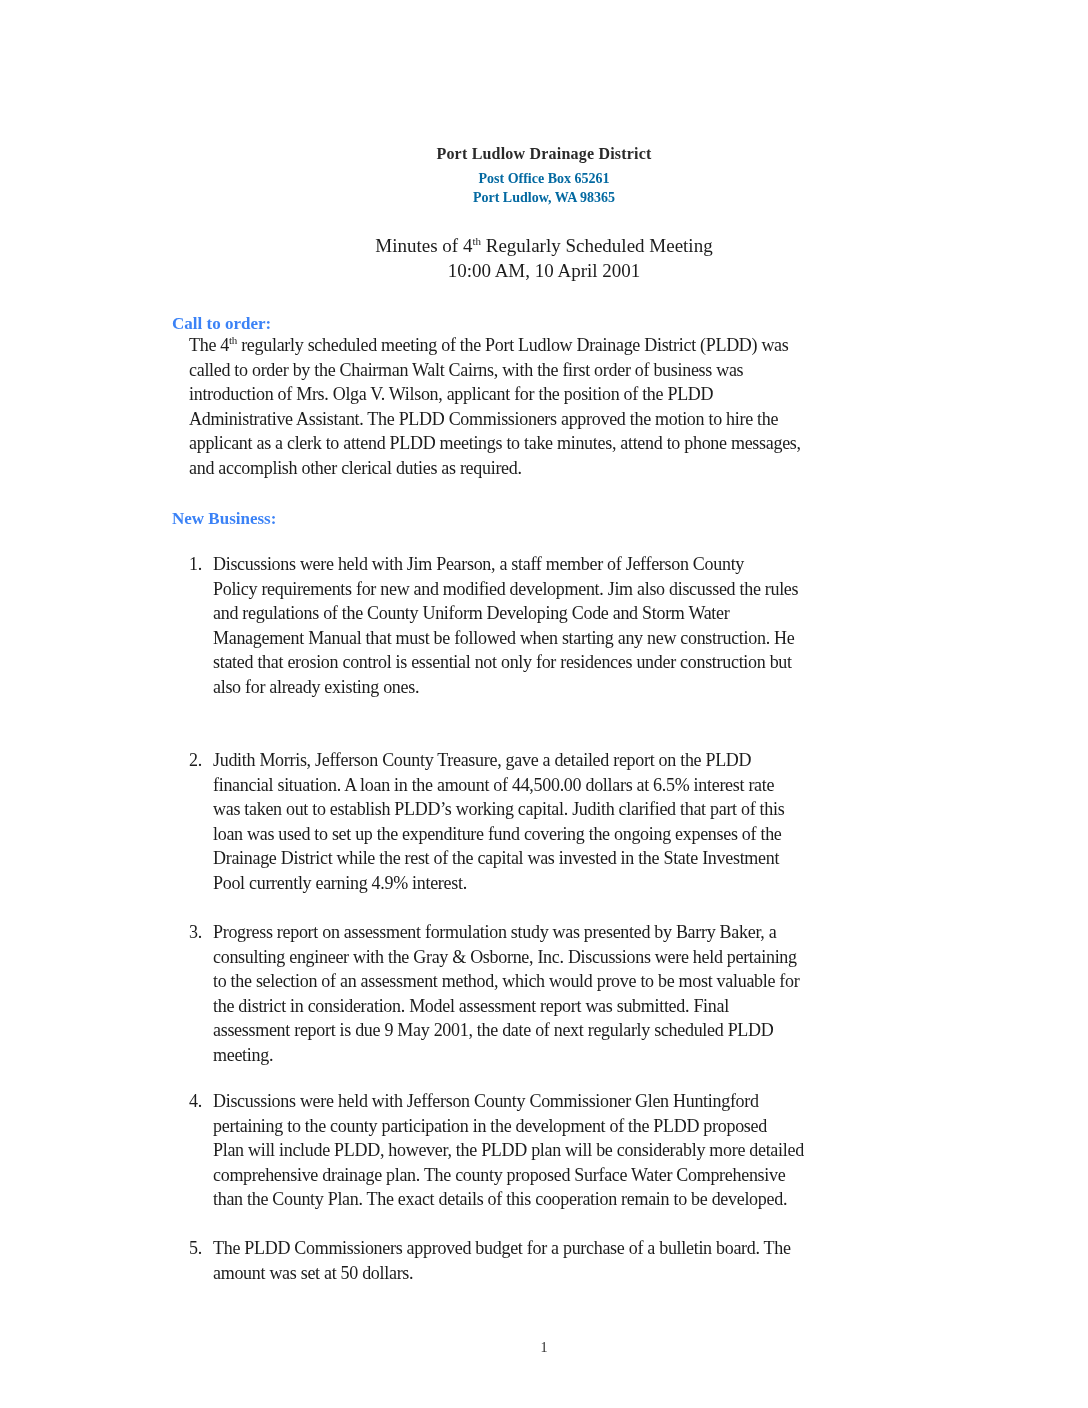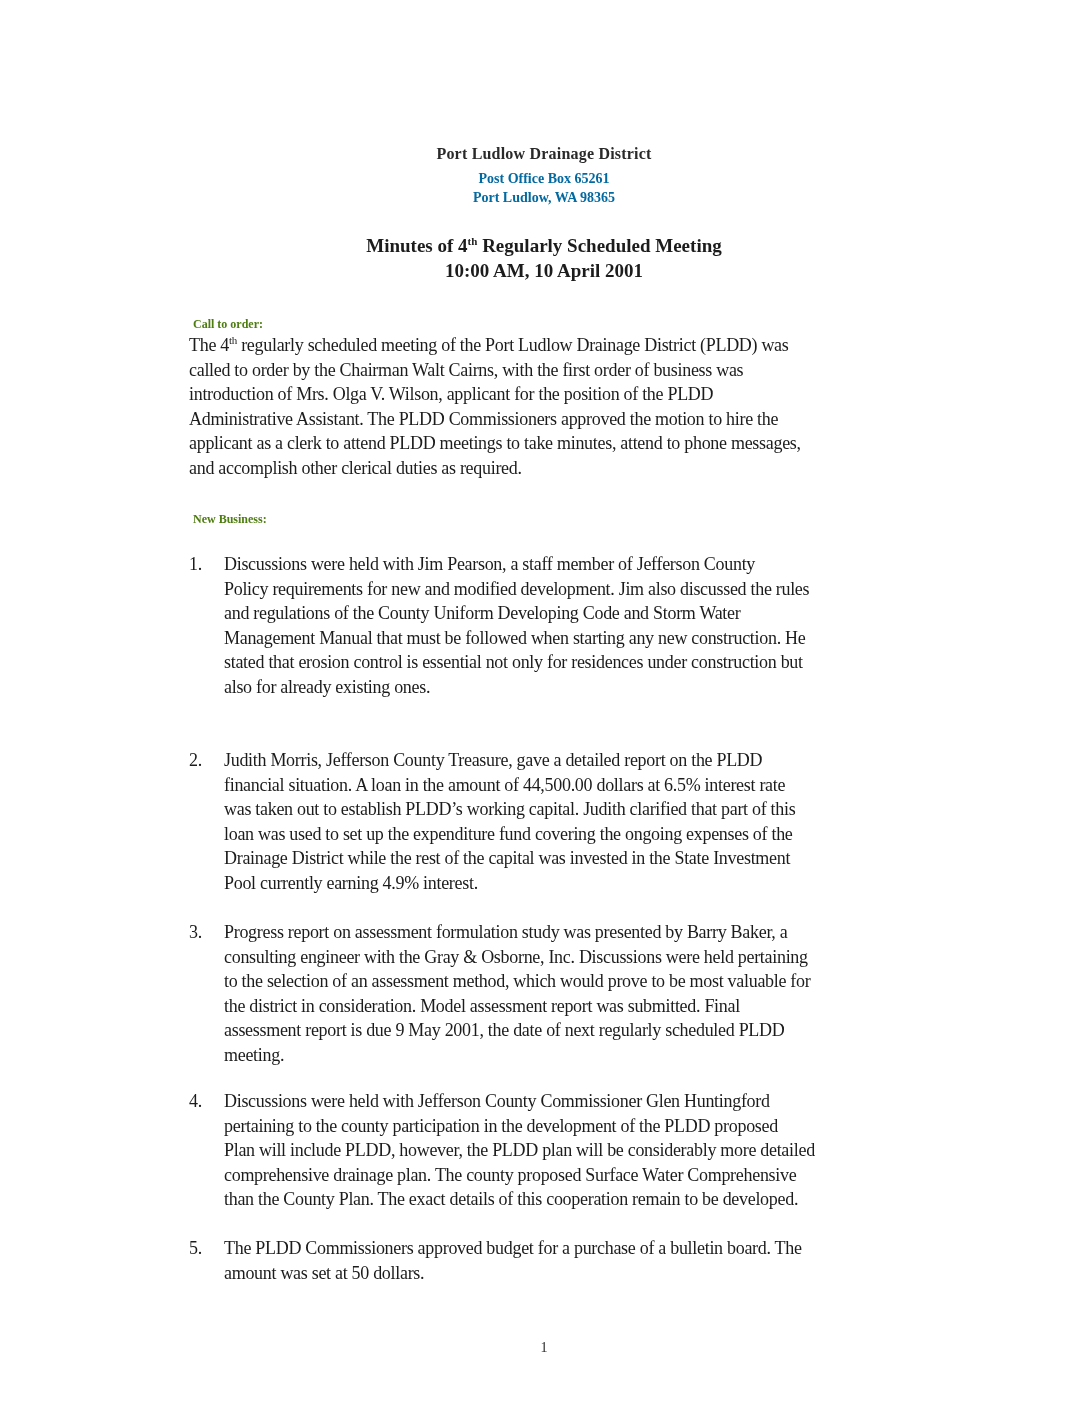--- a/index.html
+++ b/index.html
@@ -43,34 +43,33 @@
     }
     .minutes-title {
       position: absolute;
       left: 0;
       width: 1088px;
       top: 233px;
       text-align: center;
       font-size: 19px;
       line-height: 25px;
       color: #1c1c1c;
-      font-weight: bold;
     }
     sup {
       font-size: 11px;
       line-height: 0;
       vertical-align: super;
     }
     .section-heading {
       position: absolute;
-      left: 193px;
+      left: 172px;
       font-weight: bold;
-      font-size: 12px;
+      font-size: 17px;
       line-height: 22px;
-      color: #4d7c0f;
+      color: #3b82f6;
     }
     .para {
       position: absolute;
       left: 189px;
       width: 780px;
       font-size: 18px;
       line-height: 24.5px;
       color: #1c1c1c;
       letter-spacing: -0.3px;
     }
@@ -83,21 +82,21 @@
       color: #1c1c1c;
       letter-spacing: -0.3px;
     }
     .item-num {
       position: absolute;
       left: 0;
       top: 0;
       width: 30px;
     }
     .item-text {
-      margin-left: 35px;
+      margin-left: 24px;
     }
     .line { display: block; white-space: nowrap; }
     .page-number {
       position: absolute;
       left: 0;
       width: 1088px;
       top: 1340px;
       text-align: center;
       font-size: 14px;
       color: #2a2a2a;

